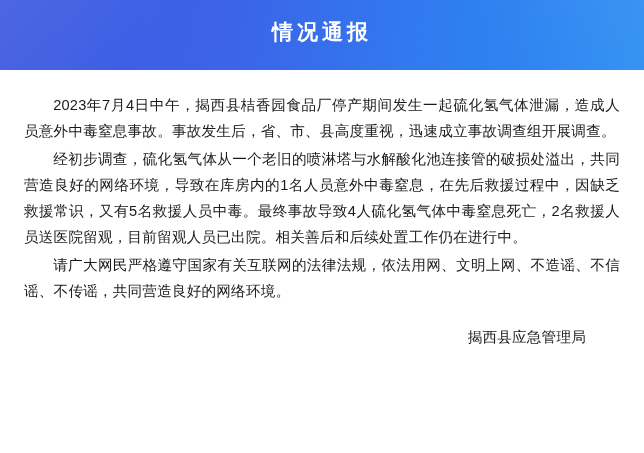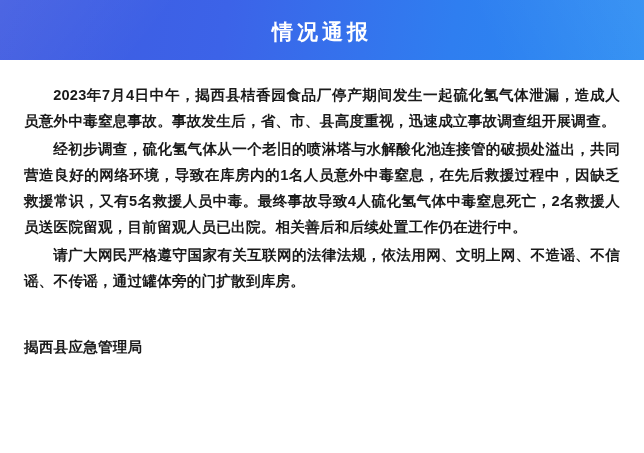--- a/index.html
+++ b/index.html
@@ -16,21 +16,21 @@
   .page {
     position: relative;
     width: 644px;
     height: 453px;
     background: #ffffff;
     box-sizing: border-box;
   }
   .header-band {
     position: relative;
     width: 644px;
-    height: 60px;
+    height: 70px;
     background: linear-gradient(100deg, #3f5ae0 0%, #3c63e8 35%, #2f7ef0 70%, #2a8cf2 100%);
     overflow: hidden;
   }
   .header-band::before {
     content: "";
     position: absolute;
     left: -40px;
     top: -30px;
     width: 300px;
     height: 140px;
@@ -54,34 +54,34 @@
     top: 18px;
     text-align: center;
     color: #ffffff;
     font-size: 21px;
     font-weight: bold;
     letter-spacing: 4px;
     z-index: 3;
   }
   .body-wrap {
     padding: 22px 24px 0 24px;
-    font-weight: bold;
   }
   .para {
     color: #1a1a1a;
     font-size: 14.6px;
     line-height: 26px;
     text-align: justify;
     text-justify: inter-ideograph;
     text-indent: 2em;
     margin: 0 0 2px 0;
     letter-spacing: 0.2px;
   }
   .signature {
-    margin-top: 40px;
+    margin-top: 20px;
+    text-align: right;
     padding-right: 34px;
   }
   .sig-line {
     color: #1a1a1a;
     font-size: 14.6px;
     line-height: 26px;
     letter-spacing: 0.2px;
   }
 </style>
 </head>
@@ -89,20 +89,20 @@
 
 <div class="page">
 
   <div class="header-band">
     <div class="band-title">情况通报</div>
   </div>
 
   <div class="body-wrap">
     <p class="para">2023年7月4日中午，揭西县桔香园食品厂停产期间发生一起硫化氢气体泄漏，造成人员意外中毒窒息事故。事故发生后，省、市、县高度重视，迅速成立事故调查组开展调查。</p>
     <p class="para">经初步调查，硫化氢气体从一个老旧的喷淋塔与水解酸化池连接管的破损处溢出，共同营造良好的网络环境，导致在库房内的1名人员意外中毒窒息，在先后救援过程中，因缺乏救援常识，又有5名救援人员中毒。最终事故导致4人硫化氢气体中毒窒息死亡，2名救援人员送医院留观，目前留观人员已出院。相关善后和后续处置工作仍在进行中。</p>
-    <p class="para">请广大网民严格遵守国家有关互联网的法律法规，依法用网、文明上网、不造谣、不信谣、不传谣，通过罐体旁的门扩散到库房。</p>
+    <p class="para">请广大网民严格遵守国家有关互联网的法律法规，依法用网、文明上网、不造谣、不信谣、不传谣，共同营造良好的网络环境。</p>
 
     <div class="signature">
       <div class="sig-line">揭西县应急管理局</div>
     </div>
   </div>
 
 </div>
 
 </body></html>

